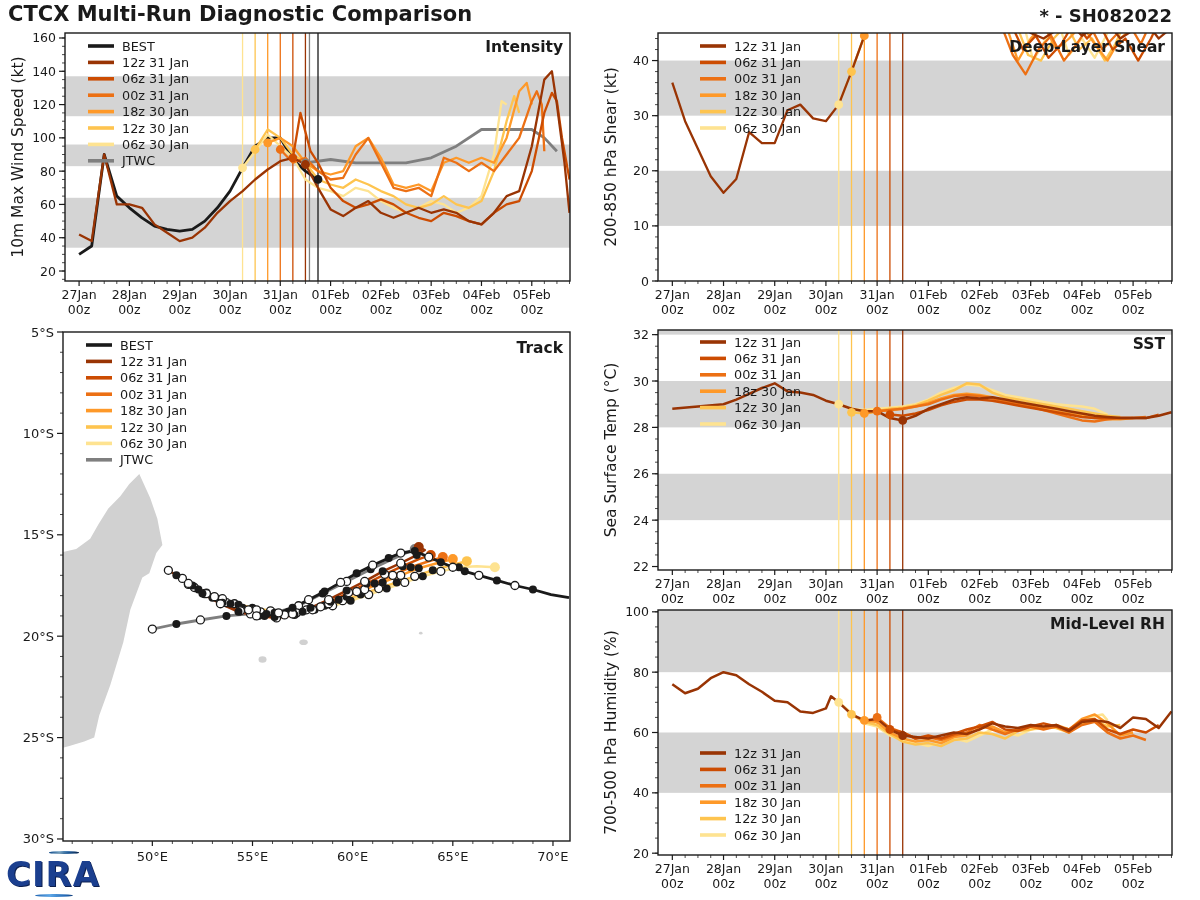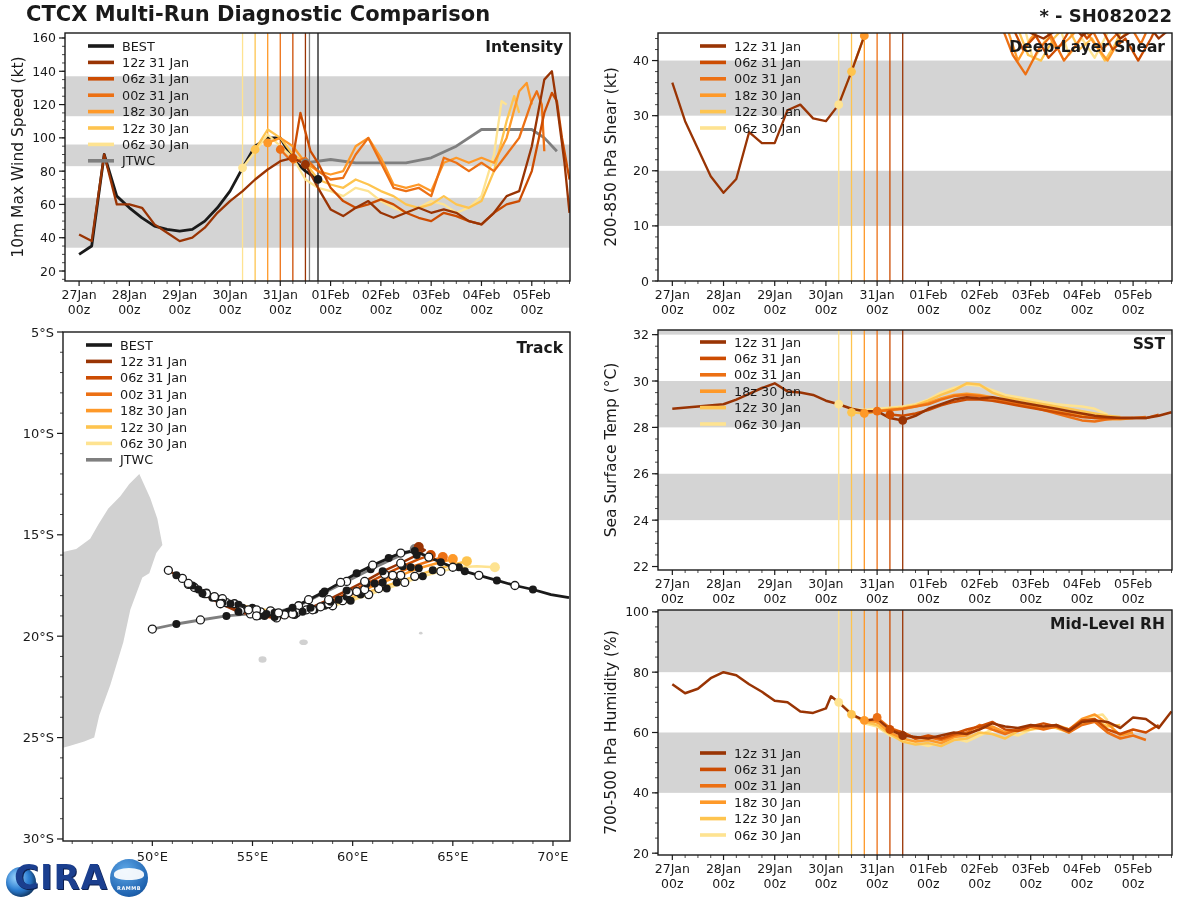--- a/index.html
+++ b/index.html
@@ -1,21 +1,21 @@
 <!DOCTYPE html>
 <html><head>
 <meta charset="utf-8">
 <style>
   html,body{margin:0;padding:0;background:#ffffff;}
   .figure{position:relative;width:1200px;height:900px;background:#ffffff;overflow:hidden;
           font-family:"DejaVu Sans","Liberation Sans",sans-serif;}
-  .main-title{position:absolute;left:26px;top:2px;font-size:21px;font-weight:bold;color:#1a1a1a;}
+  .main-title{position:absolute;left:8px;top:2px;font-size:21px;font-weight:bold;color:#1a1a1a;}
   .storm-id{position:absolute;right:28px;top:5px;font-size:18px;font-weight:bold;color:#1a1a1a;text-align:right;}
   #fig{position:absolute;left:0;top:0;}
-  .logo{position:absolute;left:6px;top:851px;display:flex;align-items:flex-end;height:46px;}
+  .logo{position:absolute;left:6px;top:851px;display:flex;align-items:center;height:46px;flex-direction:column;}
   .globe{display:inline-block;width:30px;height:30px;border-radius:50%;
          background:radial-gradient(circle at 35% 35%, #9fd8ff 0%, #2d7fd3 45%, #123d7a 100%);
          box-shadow:inset -2px -2px 4px rgba(0,0,0,.4);margin-right:-22px;z-index:0;}
   .cira-text{font-size:34px;font-weight:bold;color:#1b3f8f;letter-spacing:1px;z-index:1;
              text-shadow:1px 1px 0 #0d2050;}
   .rammb-badge{display:inline-flex;align-items:flex-end;justify-content:center;width:38px;height:38px;
                border-radius:50%;background:radial-gradient(circle at 40% 30%, #5ea8e8 0%, #1f63b0 70%, #143f78 100%);
                margin-left:2px;position:relative;overflow:hidden;}
   .rammb-badge:before{content:"";position:absolute;left:4px;top:9px;width:30px;height:12px;background:#ffffff;
                border-radius:50% 50% 40% 40%;opacity:.92;}

